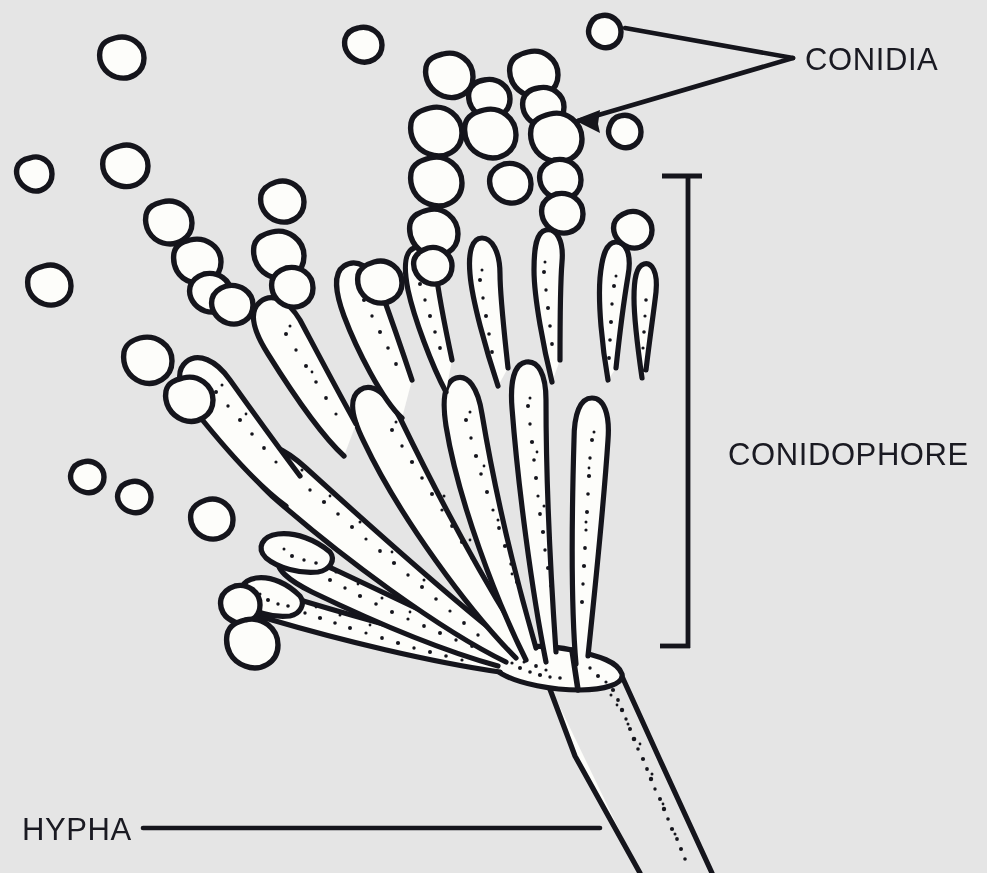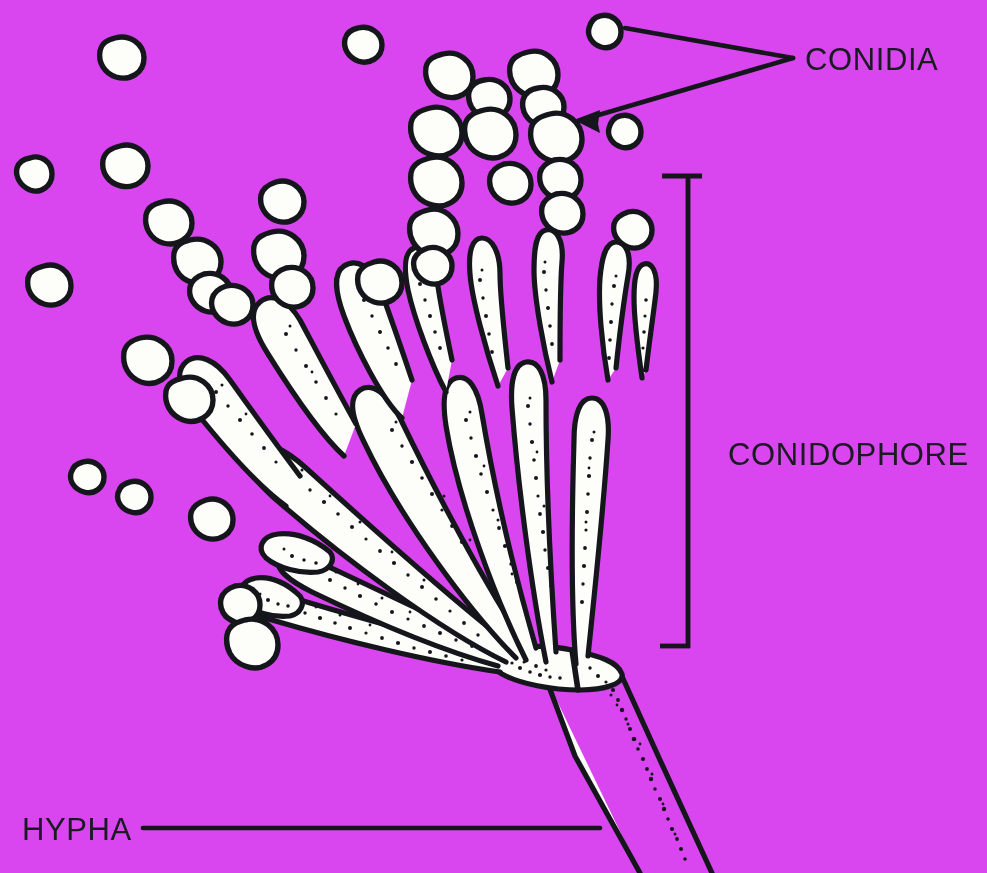--- a/index.html
+++ b/index.html
@@ -37,21 +37,21 @@
   .ink-stroke { fill: none; stroke: #15151c; stroke-linecap: round; stroke-linejoin: round; }
   .cell-body  { fill: #fdfdfa; stroke: #15151c; stroke-width: 5.2; stroke-linejoin: round; stroke-linecap: round; }
   .spore-body { fill: #fdfdfa; stroke: #15151c; stroke-width: 5.4; stroke-linejoin: round; }
   .stipple    { fill: #15151c; }
   .leader     { fill: none; stroke: #15151c; stroke-width: 4.6; stroke-linecap: round; stroke-linejoin: round; }
   .bracket    { fill: none; stroke: #15151c; stroke-width: 4.8; stroke-linecap: butt; }
 </style>
 </head>
 <body>
 
-<div id="figure-root" style="background: #d946ef; width: 987px; height: 873px;">
+<div id="figure-root" style="background: #e5e5e5; width: 987px; height: 873px;">
 
   <svg id="figure-svg" viewBox="0 0 987 873" xmlns="http://www.w3.org/2000/svg">
 
     <g>
       <path class="cell-body" d="M 545 676 L 575 756 L 640 873"></path>
       <path class="cell-body" d="M 620 672 L 660 760 L 712 873"></path>
       <g class="stipple">
         <circle cx="613" cy="690" r="2.1"></circle>
           <circle cx="618" cy="700" r="1.9"></circle>
         <circle cx="622" cy="710" r="2.2"></circle>

